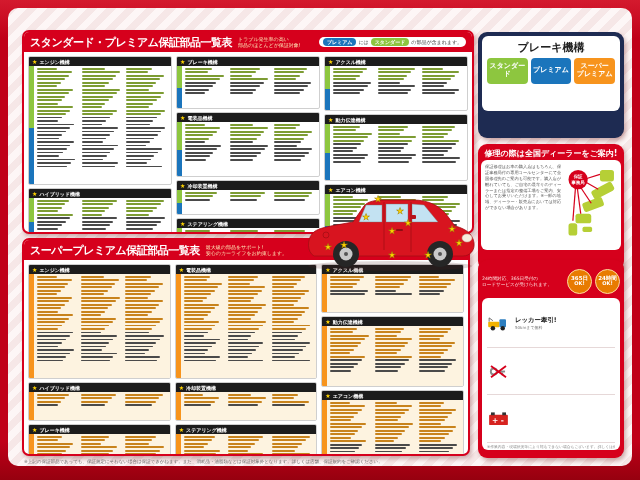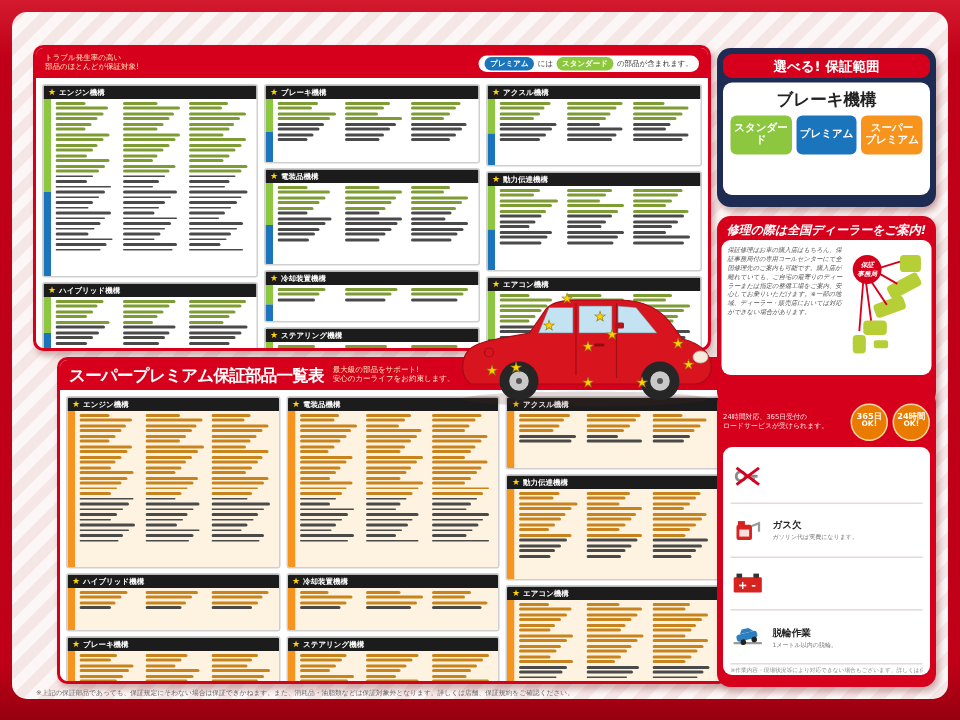--- a/index.html
+++ b/index.html
@@ -6,21 +6,21 @@
   html,body { width:640px; height:480px; overflow:hidden; font-family:"DejaVu Sans","Liberation Sans",sans-serif; }
   .frame { position:absolute; left:0; top:0; width:640px; height:480px;
            background:linear-gradient(180deg,#d41a2e 0%,#c00018 8%,#c00018 92%,#96000f 100%); }
   .canvas { position:absolute; left:8px; top:8px; width:624px; height:458px; border-radius:10px;
             background:repeating-linear-gradient(135deg,#f6e7e7 0 7px,#fdf6f6 7px 14px); overflow:hidden; }
 
   
   .panel { position:absolute; background:#fff; border:2px solid #d6001c; border-radius:7px;
            box-shadow:2px 3px 4px rgba(120,40,40,.35); overflow:hidden; }
   .panel-std { left:14px; top:22px; width:452px; height:204px; }
-  .panel-sup { left:30px; top:230px; width:448px; height:218px; }
+  .panel-sup { left:14px; top:230px; width:448px; height:218px; }
   .phead { height:20px; background:#d6001c; display:flex; align-items:center; padding:0 6px; gap:6px; }
   .ptitle { color:#fff; font-weight:bold; font-size:11px; letter-spacing:-0.5px; white-space:nowrap; }
   .psub { color:#ffe9b8; font-size:5px; line-height:1.2; white-space:pre-line; }
   .note-pill { margin-left:auto; background:#fff; border-radius:8px; padding:1px 4px; display:flex; align-items:center; gap:2px;
                font-size:5px; color:#333; white-space:nowrap; }
   .badge { border-radius:6px; color:#fff; font-size:5px; padding:1px 4px; font-weight:bold; }
   .b-blue { background:#1b75bc; } .b-green { background:#8dc63f; }
 
   .pbody { display:flex; gap:4px; padding:4px; }
   .pcol { flex:1; display:flex; flex-direction:column; gap:3px; }
@@ -45,21 +45,21 @@
   .choose-head { background:#d6001c; border-radius:6px; height:16px; display:flex; align-items:center; justify-content:center;
                  color:#fff; font-weight:bold; font-size:9px; margin-bottom:3px; }
   .choose-body { background:#fff; border-radius:6px; height:75px; padding:4px 5px; display:flex; flex-direction:column; align-items:center; }
   .choose-line1 { font-size:11px; font-weight:bold; color:#222; }
   .plan-row { display:flex; gap:3px; margin:3px 0; width:100%; }
   .plan { flex:1; height:26px; border-radius:4px; color:#fff; font-weight:bold; font-size:7px; display:flex; align-items:center;
           justify-content:center; text-align:center; white-space:pre-line; line-height:1.1; }
   .choose-line2 { font-size:10px; font-weight:bold; color:#222; }
 
   .dealer-box { position:absolute; left:470px; top:136px; width:146px; height:126px; background:#d6001c; border-radius:9px;
-                padding:3px; box-shadow:2px 3px 4px rgba(120,40,40,.35);font-style:italic; }
+                padding:3px; box-shadow:2px 3px 4px rgba(120,40,40,.35); }
   .dealer-title { color:#fff; font-weight:bold; font-size:8px; text-align:center; height:13px; line-height:13px; white-space:nowrap; }
   .dealer-body { background:#fff; border-radius:6px; height:90px; display:flex; padding:4px; gap:3px; }
   .dealer-text { width:58%; font-size:4.2px; color:#555; line-height:1.4; }
   .dealer-map { flex:1; }
 
   .road-box { position:absolute; left:470px; top:252px; width:146px; height:198px; background:#d6001c; border-radius:9px;
               padding:4px; box-shadow:2px 3px 4px rgba(120,40,40,.35); }
   .road-head { display:flex; align-items:center; gap:3px; height:34px; }
   .road-head-text { flex:1; }
   .road-title { color:#fff; font-weight:bold; font-size:10.5px; letter-spacing:-0.5px; white-space:nowrap; }
@@ -79,20 +79,21 @@
   .car { position:absolute; left:292px; top:180px; width:178px; height:86px; z-index:6; }
 </style>
 </head>
 <body>
 
 <div class="frame">
   <div class="canvas">
 
     <div class="panel panel-std">
       <div class="phead">
+        <span class="ptitle">スタンダード・プレミアム保証部品一覧表</span>
         <span class="psub">トラブル発生率の高い
 部品のほとんどが保証対象!</span>
         <span class="note-pill">
           <span class="badge b-blue">プレミアム</span>
           <span>には</span>
           <span class="badge b-green">スタンダード</span>
           <span>の部品が含まれます。</span>
         </span>
       </div>
       <div class="pbody" id="std-body">
@@ -1040,21 +1041,20 @@
                 </div>
               </div>
             </div>
           </div>
         </div>
     </div>
 
     <div class="page-footnote">※上記の保証部品であっても、保証規定にそわない場合は保証できかねます。また、消耗品・油脂類などは保証対象外となります。詳しくは店舗、保証規約をご確認ください。</div>
 
     <div class="choose-box">
-      <div class="choose-head">選べる! 保証範囲</div>
       <div class="choose-body">
         <div class="choose-line1">ブレーキ機構</div>
         <div class="plan-row" id="plan-row">
             <div class="plan" style="background: rgb(141, 198, 63);">スタンダード</div>
             <div class="plan" style="background: rgb(27, 117, 188);">プレミアム</div>
             <div class="plan" style="background: rgb(247, 148, 29);">スーパー
 プレミアム</div>
           </div>
       </div>
     </div>
@@ -1100,67 +1100,51 @@
         </div>
         <div class="road-badge">
           <span class="bt">24時間</span>
           <span class="bb">OK!</span>
         </div>
       </div>
       <div class="road-body" id="road-body">
           <div class="road-item">
             <span class="ri-icon">
               <svg viewBox="0 0 24 16">
+                <rect x="1" y="6" width="12" height="6" rx="1" fill="#f2b200"></rect>
+                <rect x="13" y="3.5" width="7" height="8.5" rx="1" fill="#2e7fc0"></rect>
+                <circle cx="6" cy="13" r="2.4" fill="#222"></circle>
+                <circle cx="16.5" cy="13" r="2.4" fill="#222"></circle>
+                <path d="M2,6 L2,2 L6,5" stroke="#666" fill="none" stroke-width="1"></path>
+              </svg>
+            </span>
+            <div class="ri-text">
+              <div class="ri-name">レッカー牽引!</div>
+              <div class="ri-note">50kmまで無料</div>
+            </div>
+          </div>
+          <div class="road-item">
+            <span class="ri-icon">
+              <svg viewBox="0 0 24 16">
                 <circle cx="7" cy="8" r="3.2" fill="none" stroke="#8a8a8a" stroke-width="2"></circle>
                 <rect x="10" y="7" width="9" height="2" fill="#8a8a8a"></rect>
                 <rect x="15" y="9" width="2" height="3" fill="#8a8a8a"></rect>
                 <path d="M4,2 L20,14 M20,2 L4,14" stroke="#d6001c" stroke-width="2"></path>
               </svg>
             </span>
           </div>
           <div class="road-item">
             <span class="ri-icon">
               <svg viewBox="0 0 24 16">
-                <rect x="4" y="4" width="11" height="11" rx="1.5" fill="#d6231f"></rect>
-                <rect x="5" y="1.5" width="5" height="3" fill="#d6231f"></rect>
-                <path d="M15,5 L20,3 L20,9" stroke="#9a9a9a" stroke-width="1.6" fill="none"></path>
-                <rect x="6" y="7.5" width="7" height="5" fill="#fff" opacity="0.85"></rect>
-              </svg>
-            </span>
-            <div class="ri-text">
-              <div class="ri-name">ガス欠</div>
-              <div class="ri-note">ガソリン代は実費になります。</div>
-            </div>
-          </div>
-          <div class="road-item">
-            <span class="ri-icon">
-              <svg viewBox="0 0 24 16">
                 <rect x="2" y="4" width="20" height="11" rx="1" fill="#d6231f"></rect>
                 <rect x="4" y="1.5" width="4" height="3" fill="#333"></rect>
                 <rect x="16" y="1.5" width="4" height="3" fill="#333"></rect>
                 <text x="5" y="12.5" font-size="8" fill="#fff" font-weight="bold">+ -</text>
               </svg>
             </span>
-          </div>
-          <div class="road-item">
-            <span class="ri-icon">
-              <svg viewBox="0 0 24 16">
-                <path d="M2,12.5 h20" stroke="#999" stroke-width="1.5"></path>
-                <g transform="rotate(-14 12 8)">
-                  <rect x="4" y="5" width="15" height="5" rx="2" fill="#2e7fc0"></rect>
-                  <path d="M7,5 L9,2 h5 l3,3 z" fill="#2e7fc0"></path>
-                  <circle cx="8" cy="11" r="2" fill="#222"></circle>
-                  <circle cx="16" cy="11" r="2" fill="#222"></circle>
-                </g>
-              </svg>
-            </span>
-            <div class="ri-text">
-              <div class="ri-name">脱輪作業</div>
-              <div class="ri-note">1メートル以内の脱輪。</div>
-            </div>
           </div>
           <div class="road-foot">※作業内容・現場状況等により対応できない場合もございます。詳しくは保証規約をご確認ください。</div>
         </div>
     </div>
 
     <div class="car">
       <svg viewBox="0 0 178 86" width="178" height="86">
         <ellipse cx="90" cy="78" rx="82" ry="5" fill="rgba(90,40,40,0.18)"></ellipse>
         <path d="M14,68 C7,64 7,52 12,46 C15,42 21,40 31,38 L53,34 L64,18 C68,13 76,12 85,12 L113,12 C129,12 141,18 149,30 L155,38 C167,41 173,47 174,55 C175,62 170,68 163,68 Z" fill="#d8141f" stroke="#a50d14" stroke-width="0.8"></path>
         <polygon points="66,17 59,34 82,34 82,17" fill="#c3e2f2" stroke="#777" stroke-width="0.4"></polygon>

